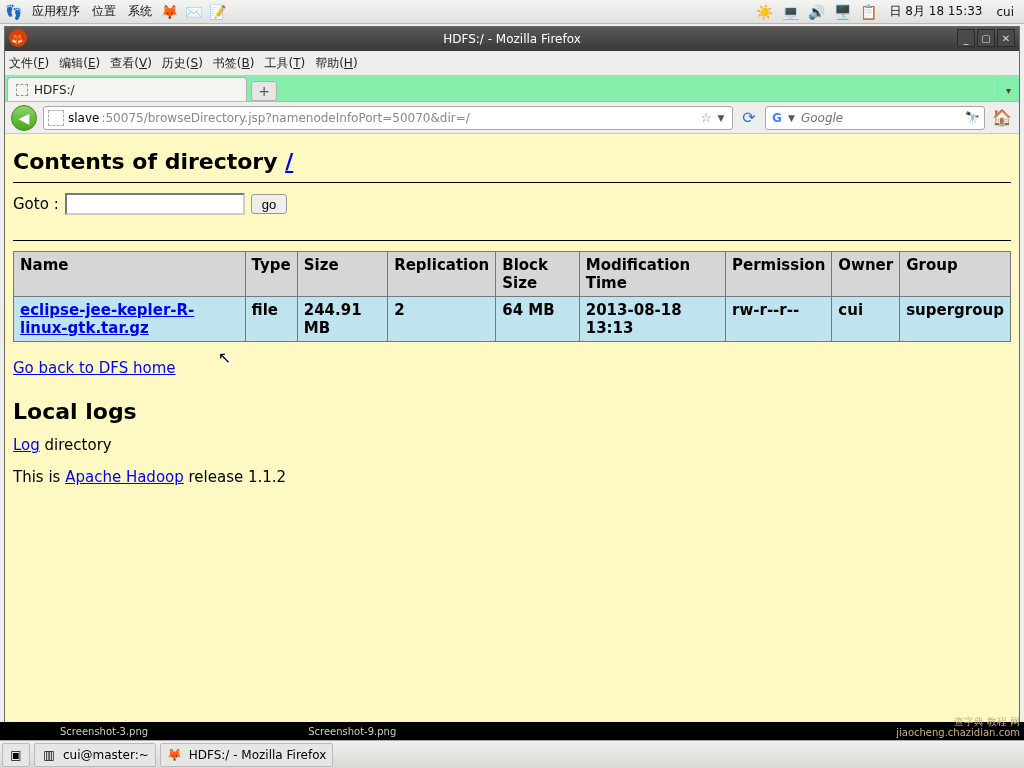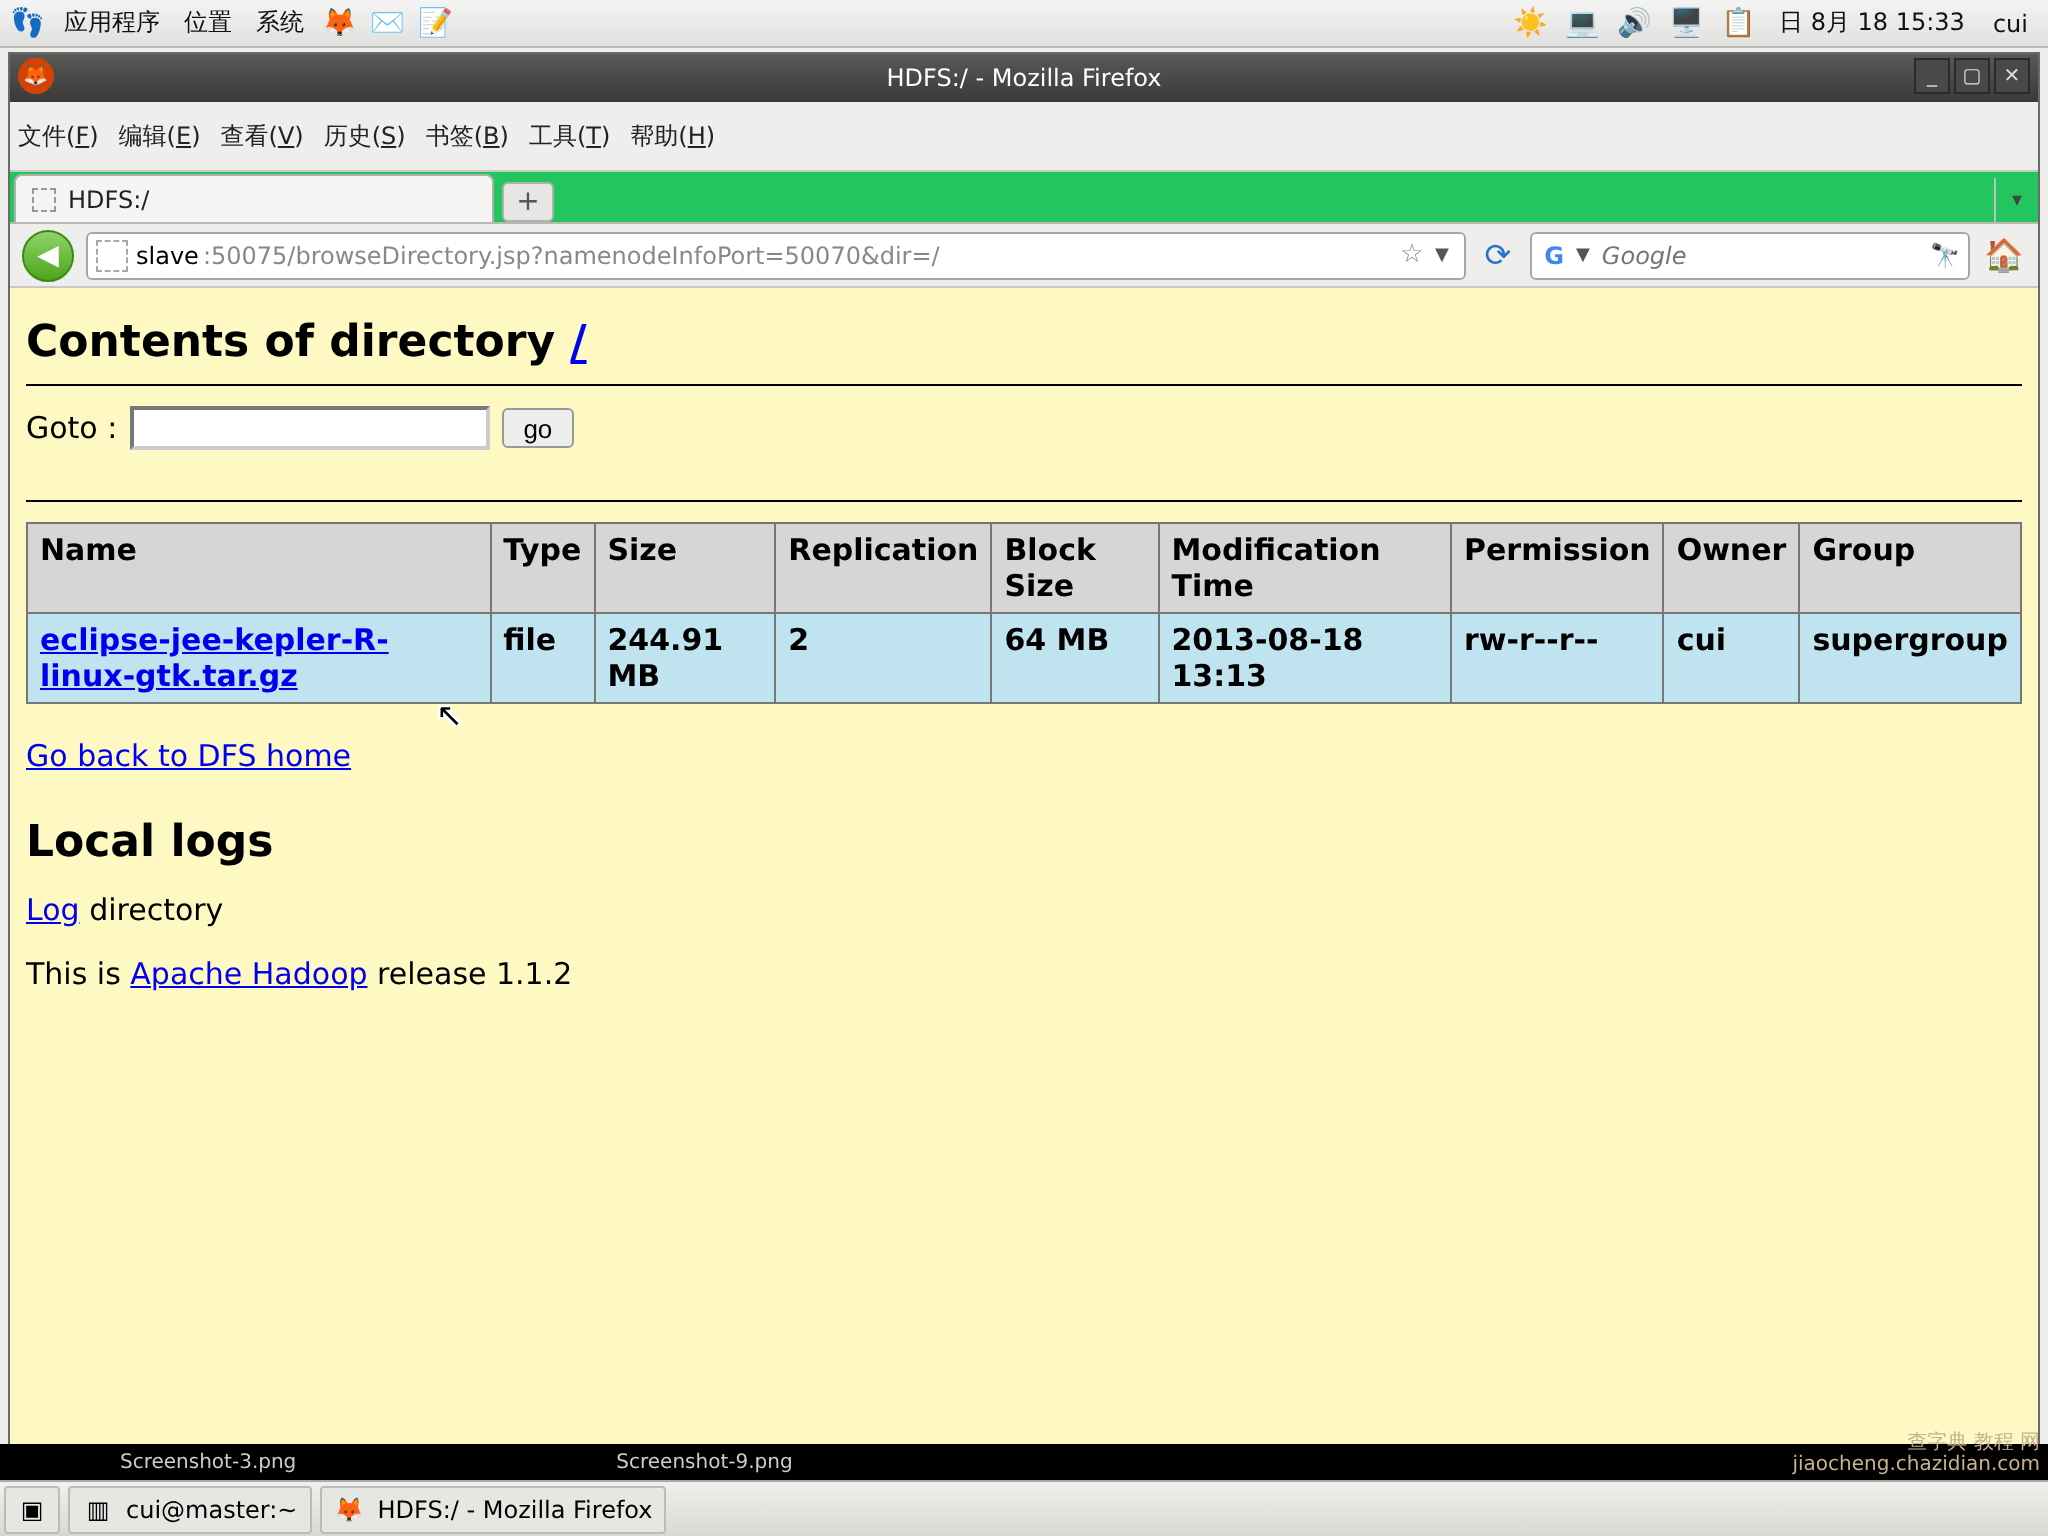--- a/index.html
+++ b/index.html
@@ -12,23 +12,23 @@
   .gnome-panel .right { margin-left: auto; display: flex; align-items: center; gap: 6px; padding-right: 6px; }
   .panel-icon { width: 20px; height: 20px; display: inline-flex; align-items: center; justify-content: center; font-size: 14px; }
   .panel-item { padding: 0 4px; }
 
   
   .firefox-window { position: absolute; left: 4px; top: 26px; right: 4px; bottom: 32px; background: #fff; border: 1px solid #6a6a66; display: flex; flex-direction: column; }
   .title-bar { height: 24px; background: linear-gradient(#5a5958,#3a3938); color: #fff; display: flex; align-items: center; justify-content: center; font-size: 12px; position: relative; }
   .title-bar .winctl { position: absolute; right: 4px; top: 2px; display: flex; gap: 2px; }
   .winbtn { width: 18px; height: 18px; background: #4a4948; border: 1px solid #2a2a28; color: #ddd; display: flex; align-items: center; justify-content: center; font-size: 10px; cursor: pointer; }
   .ff-icon-slot { position:absolute; left:4px; top:2px; width:18px; height:18px; border-radius:9px; background:#d64203; display:flex; align-items:center; justify-content:center; }
-  .menu-bar { height: 35px; background: #eeeeec; border-bottom: 1px solid #c8c8c4; display: flex; align-items: center; font-size: 12px; padding: 0 4px; gap: 10px; color: #222; }
+  .menu-bar { height: 25px; background: #eeeeec; border-bottom: 1px solid #c8c8c4; display: flex; align-items: center; font-size: 12px; padding: 0 4px; gap: 10px; color: #222; }
   .menu-bar span u { text-decoration: underline; }
-  .tab-strip { height: 26px; background: #22c55e; border-bottom: 1px solid #b8b8b4; display: flex; align-items: flex-end; }
+  .tab-strip { height: 26px; background: #86efac; border-bottom: 1px solid #b8b8b4; display: flex; align-items: flex-end; }
   .tab { height: 24px; min-width: 240px; background: #f4f4f2; border: 1px solid #b0b0ac; border-bottom: none; border-radius: 4px 4px 0 0; display: flex; align-items: center; padding: 0 8px; font-size: 12px; color: #222; margin-left: 2px; }
   .tab-dashed-icon { width:12px; height:12px; border:1px dashed #999; margin-right:6px; }
   .tab-add { width: 26px; height: 20px; margin-left:4px; background: #e6e6e4; border:1px solid #b0b0ac; border-radius:3px; display:flex; align-items:center; justify-content:center; font-size:14px; color:#555; }
   .tab-overflow { margin-left:auto; width:22px; height:22px; display:flex; align-items:center; justify-content:center; border-left:1px solid #c0c0bc; font-size:10px; color:#444; }
   .nav-bar { height: 32px; background: #eeeeec; border-bottom: 1px solid #c8c8c4; display: flex; align-items: center; padding: 0 6px; gap: 6px; }
   .nav-back { width:26px; height:26px; border-radius:13px; background: linear-gradient(#8fd36c,#4ca61c); display:flex; align-items:center; justify-content:center; color:#fff; font-size:14px; cursor:pointer; border:1px solid #3b8a12;}
   .url-box { flex: 1; height: 24px; background:#fff; border:1px solid #a7a7a3; border-radius:3px; display:flex; align-items:center; padding:0 4px; font-size:12px; }
   .url-identity { width:16px; height:16px; border:1px dashed #aaa; margin-right:4px; }
   .url-box input { flex:1; border:none; outline:none; font-size:12px; font-family:inherit; color:#888; background:transparent; }
   .url-box input::selection { background:#ddd; }

